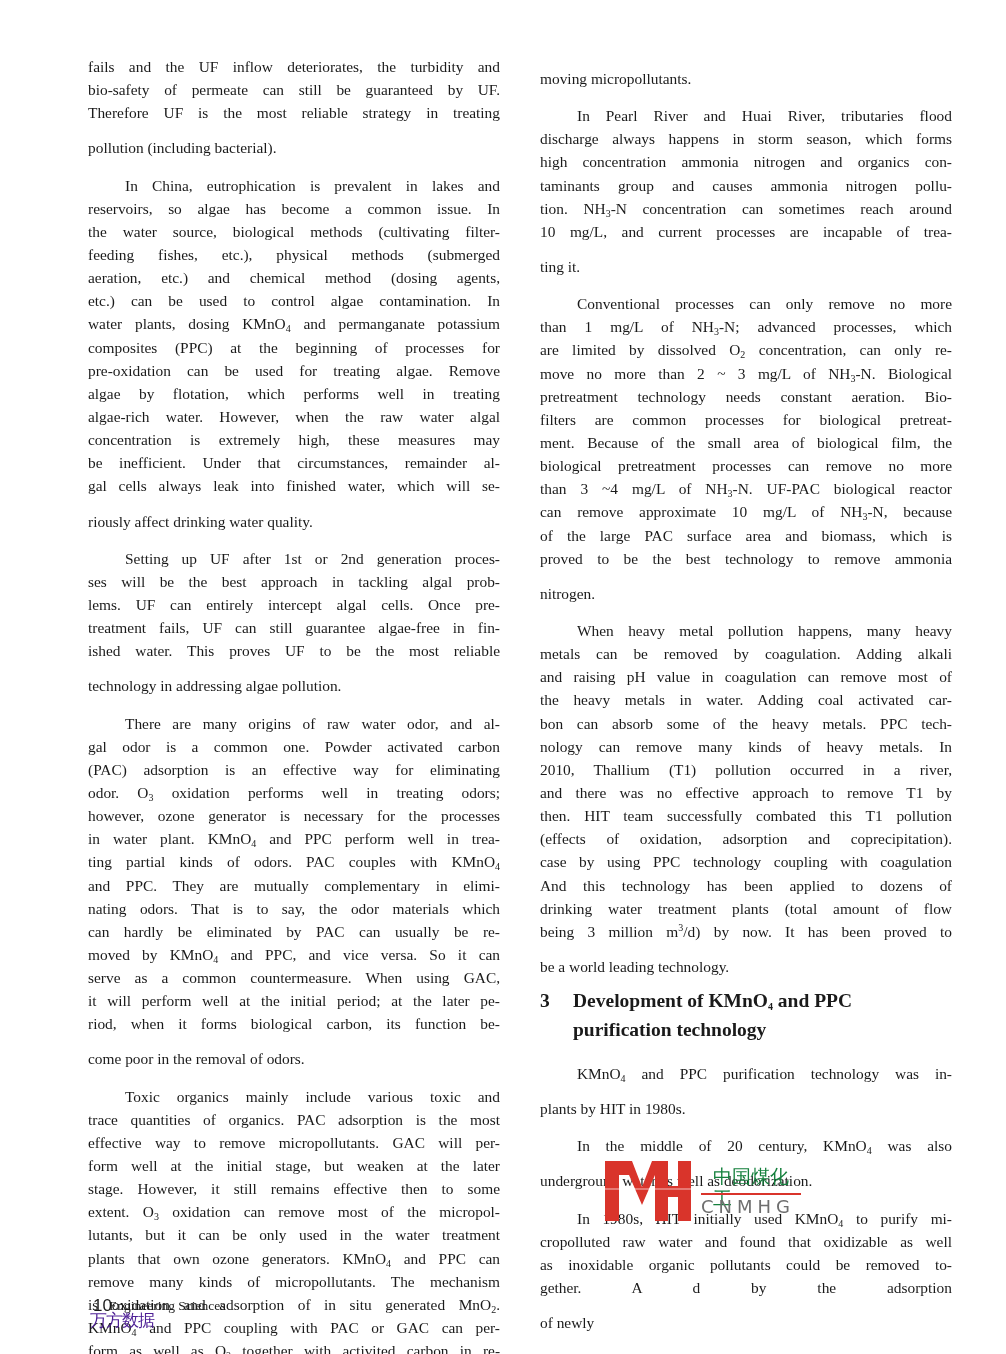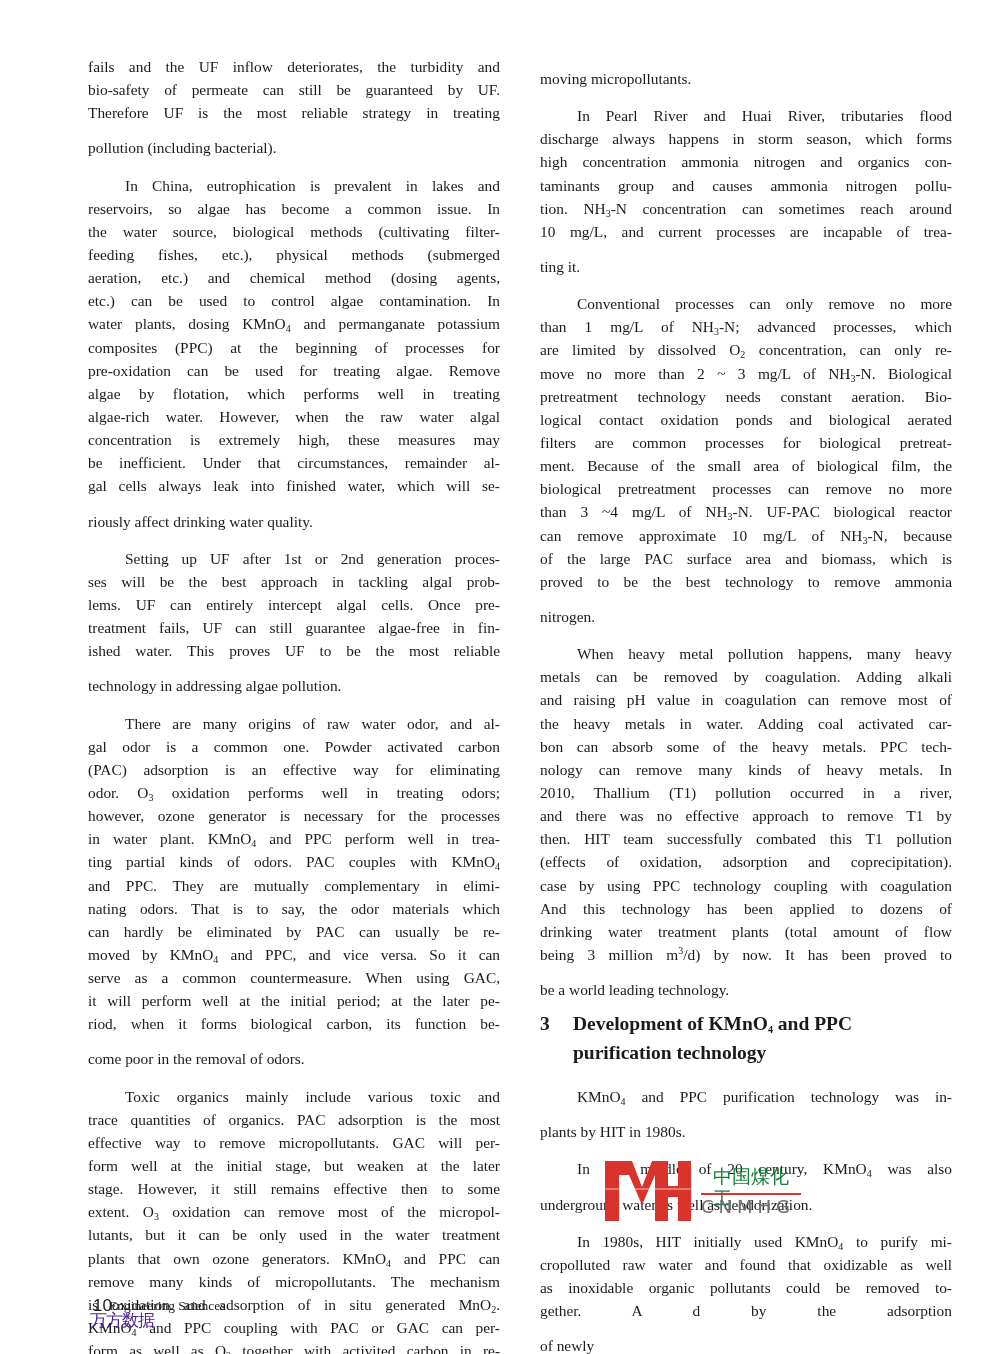--- a/index.html
+++ b/index.html
@@ -96,21 +96,20 @@
       <div class="line">high concentration ammonia nitrogen and organics con-</div>
       <div class="line">taminants group and causes ammonia nitrogen pollu-</div>
       <div class="line">tion. NH<sub>3</sub>-N concentration can sometimes reach around</div>
       <div class="line">10 mg/L, and current processes are incapable of trea-</div>
       <div class="line last">ting it.</div>
       <div class="line indent">Conventional processes can only remove no more</div>
       <div class="line">than 1 mg/L of NH<sub>3</sub>-N; advanced processes, which</div>
       <div class="line">are limited by dissolved O<sub>2</sub> concentration, can only re-</div>
       <div class="line">move no more than 2 ~ 3 mg/L of NH<sub>3</sub>-N. Biological</div>
       <div class="line">pretreatment technology needs constant aeration. Bio-</div>
-      <div class="line">logical contact oxidation ponds and biological aerated</div>
       <div class="line">filters are common processes for biological pretreat-</div>
       <div class="line">ment. Because of the small area of biological film, the</div>
       <div class="line">biological pretreatment processes can remove no more</div>
       <div class="line">than 3 ~4 mg/L of NH<sub>3</sub>-N. UF-PAC biological reactor</div>
       <div class="line">can remove approximate 10 mg/L of NH<sub>3</sub>-N, because</div>
       <div class="line">of the large PAC surface area and biomass, which is</div>
       <div class="line">proved to be the best technology to remove ammonia</div>
       <div class="line last">nitrogen.</div>
       <div class="line indent">When heavy metal pollution happens, many heavy</div>
       <div class="line">metals can be removed by coagulation. Adding alkali</div>

